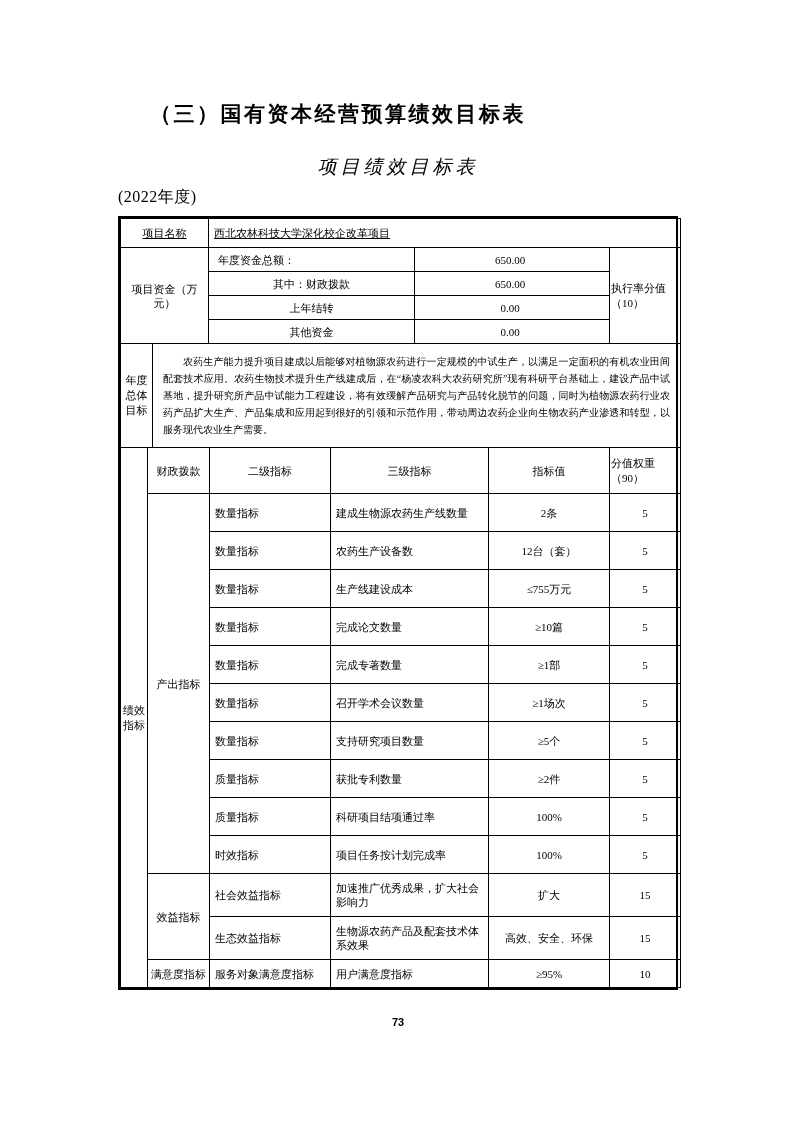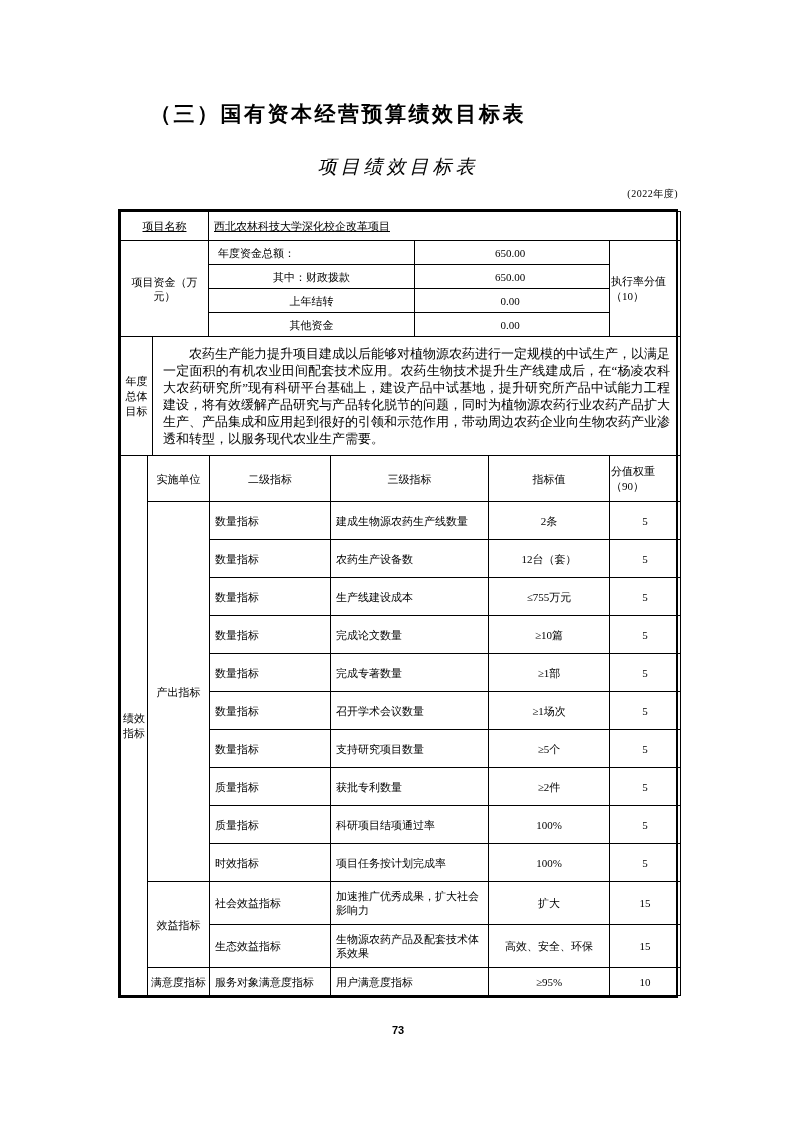--- a/index.html
+++ b/index.html
@@ -9,36 +9,36 @@
     -webkit-font-smoothing:antialiased;
   }
   .sheet{width:560px;margin-left:118px;padding-top:100px;}
   .heading{
     font-size:21px;font-weight:bold;letter-spacing:2.5px;
     margin-left:32px;white-space:nowrap;
   }
   .subtitle{
     text-align:center;font-size:19px;letter-spacing:4px;margin-top:26px;font-style:italic;
   }
-  .yearline{text-align:right;font-size:10px;margin-top:7px;letter-spacing:0.5px;}
+  .yearline{text-align:left;font-size:16px;margin-top:7px;letter-spacing:0.5px;}
   .tablewrap{border:2px solid #000;margin-top:8px;box-sizing:border-box;width:560px;}
   table{border-collapse:collapse;table-layout:fixed;width:100%;}
   table + table{margin-top:-1px;}
   td{
     border:1px solid #000;font-size:11px;line-height:14px;
     padding:2px 5px;vertical-align:middle;word-break:break-word;
     overflow:hidden;
   }
   .tc{text-align:center;padding:2px 1px;}
   .num{text-align:center;padding-right:9px;}
   .vlabel{text-align:center;padding:2px 2px;word-break:break-all;line-height:15px;}
   .fund-first{text-align:left;padding-left:9px;}
   .goal-cell{padding:8px 10px;vertical-align:middle;}
   .goal-text{
-    font-size:13px;line-height:17px;text-align:justify;text-indent:2em;
+    font-size:10px;line-height:17px;text-align:justify;text-indent:2em;
   }
   .nowrap{white-space:nowrap;}
   tr.h29{height:29px;text-decoration:underline;}
   tr.h24{height:24px;}
   tr.hgoal{height:104px;}
   tr.rhead{height:46px;}
   tr.rh{height:38px;}
   tr.rb{height:43px;}
   tr.rs{height:28px;}
   .two-line div{line-height:15px;text-align:left;}
@@ -125,21 +125,21 @@
         <col style="width:27px">
           <col style="width:62px">
           <col style="width:121px">
         <col style="width:158px">
           <col style="width:121px">
           <col style="width:71px">
       </colgroup>
       <tbody>
           <tr class="rhead">
         <td rowspan="14" class="vlabel">绩效指标</td>
-        <td class="tc">实施单位</td>
+        <td class="tc">财政拨款</td>
         <td class="tc">二级指标</td>
         <td class="tc">三级指标</td>
         <td class="tc">指标值</td>
         <td class="tc two-line">
           <div>分值权重</div>
           <div>（90）</div>
         </td>
       </tr>
       <tr class="rh">
         <td rowspan="10" class="tc nowrap">产出指标</td>

